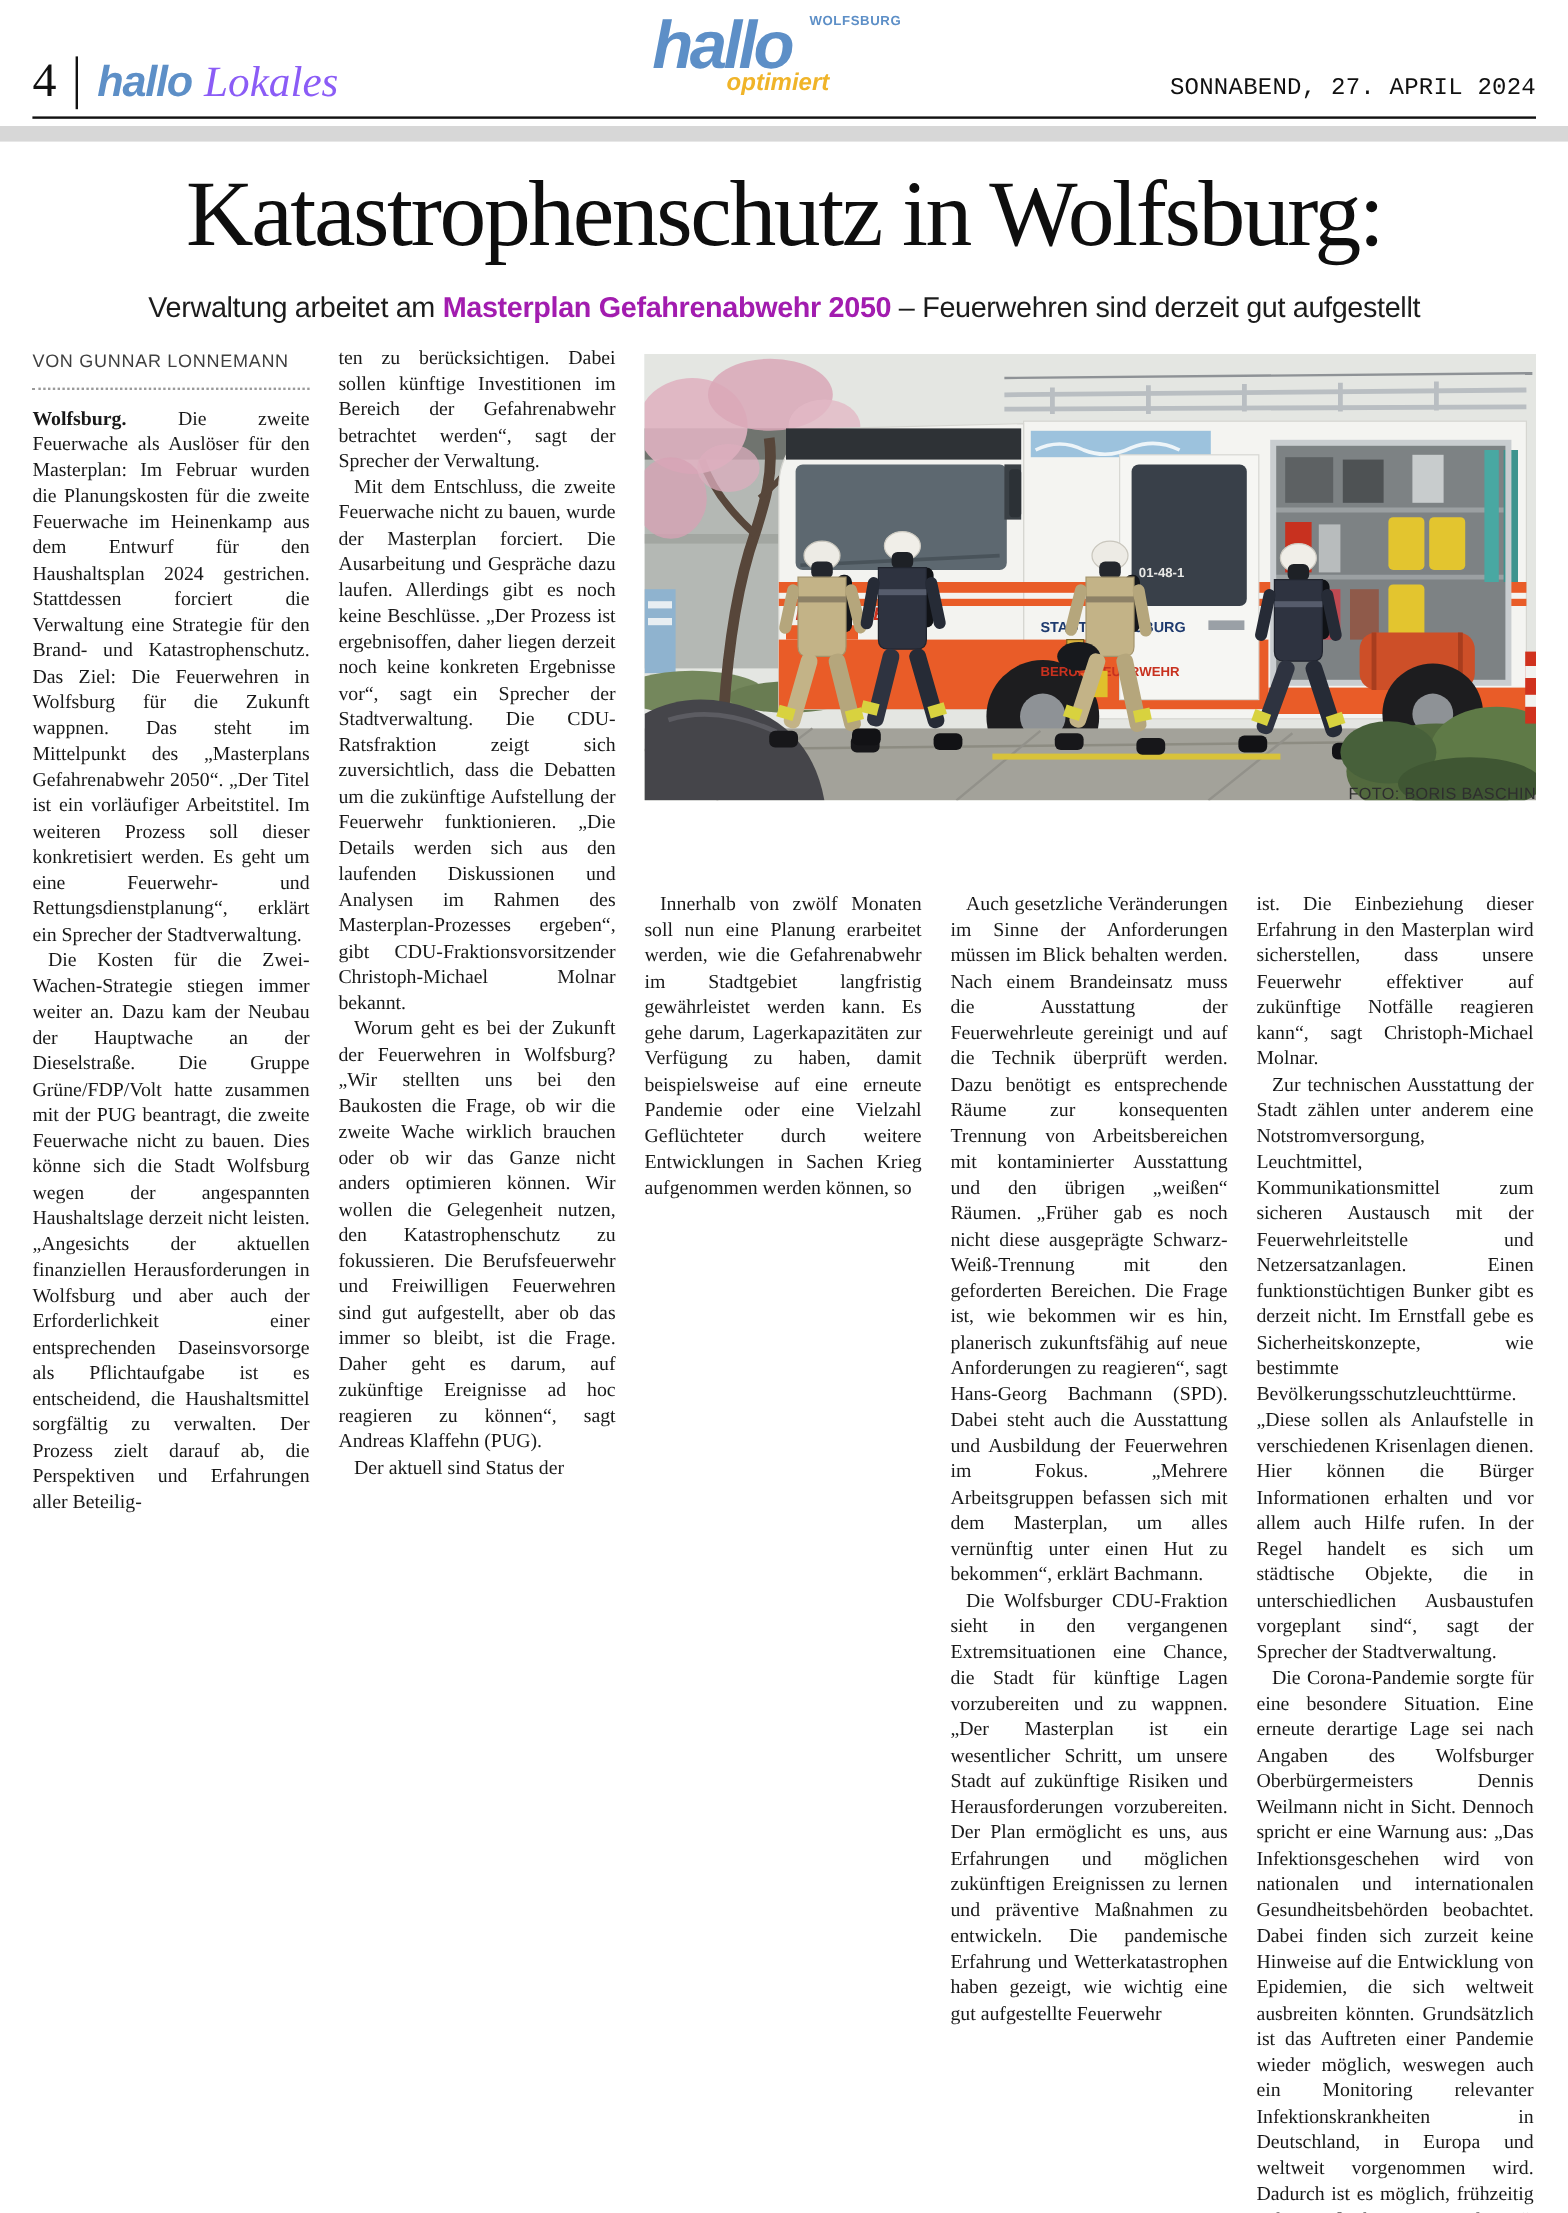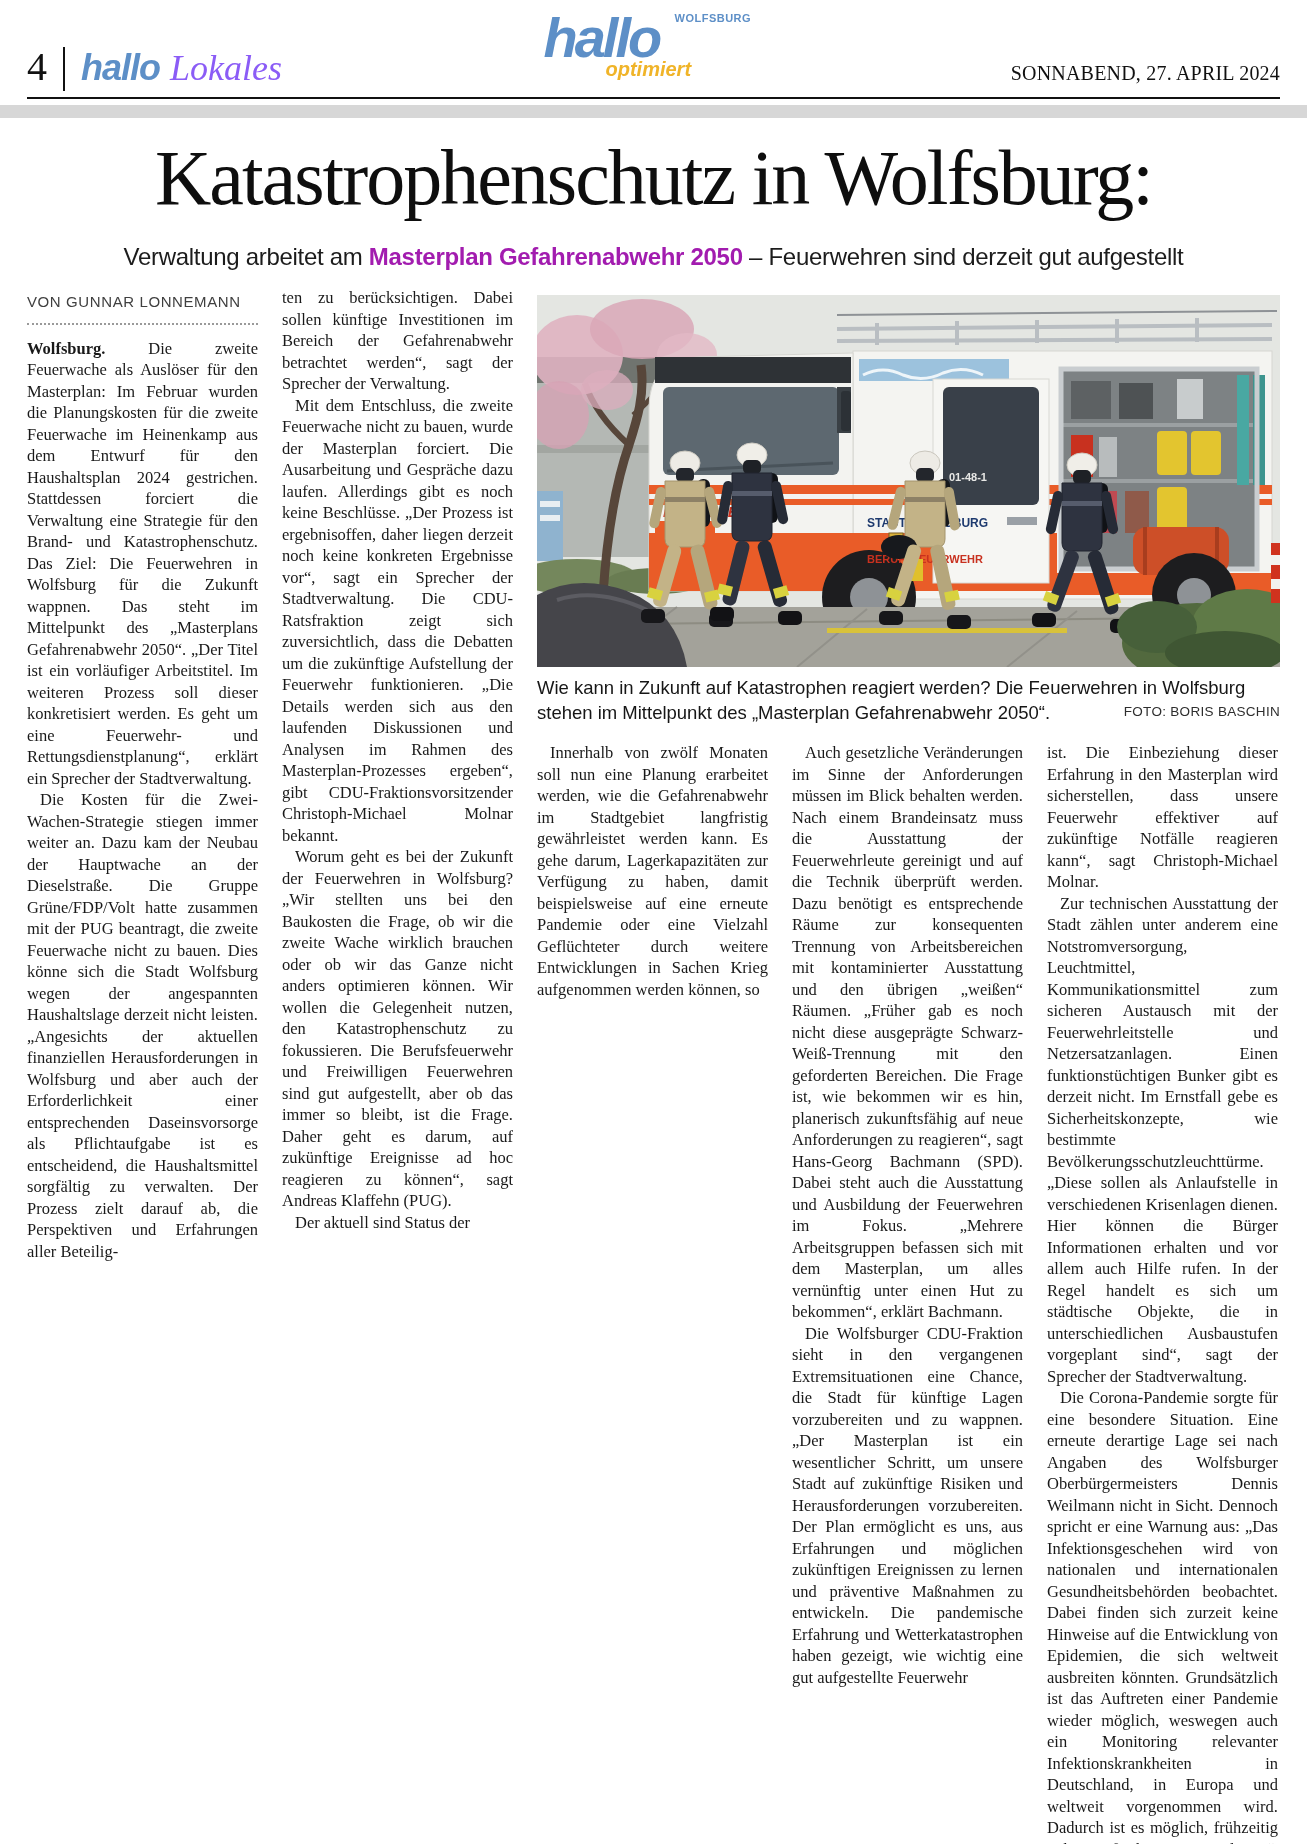--- a/index.html
+++ b/index.html
@@ -16,21 +16,21 @@
   .logo-top { position:absolute; left:131px; top:2px; font-family:"Liberation Sans",sans-serif;
     font-weight:bold; font-size:11px; color:#5d8fc7; letter-spacing:.5px; }
   .logo-bottom { position:absolute; left:62px; top:48px; font-family:"Liberation Sans",sans-serif;
     font-weight:bold; font-style:italic; font-size:20px; color:#f0b429; letter-spacing:0; }
   .page-info { position:absolute; left:0; bottom:6px; display:flex; align-items:baseline; }
   .page-num { font-size:40px; color:#111; line-height:1; }
   .vert-rule { display:inline-block; width:2px; height:44px; background:#111; margin:0 16px; align-self:flex-end; }
   .brand-inline { font-family:"Liberation Sans",sans-serif; font-weight:bold; font-style:italic;
     font-size:36px; color:#5d8fc7; letter-spacing:-1px; line-height:1; margin-right:10px; }
   .section-name { font-style:italic; font-size:36px; color:#8b5cf6; line-height:1; }
-  .edition-date { position:absolute; right:0; bottom:12px; font-family:Liberation Serif, serif;
+  .edition-date { position:absolute; right:0; bottom:12px; font-family:Liberation Mono, monospace;
     font-size:20px; color:#111; letter-spacing:.2px; }
   .gray-bar { width:1307px; height:13px; background:#d7d7d7; margin-top:6px; }
   
   .headline { margin:14px 27px 0; text-align:center; font-size:78px; line-height:1.17;
     letter-spacing:-2px; color:#0e0e0e; font-weight:normal; }
   .subheadline { margin:20px 27px 0; text-align:center; font-family:"Liberation Sans",sans-serif;
     font-size:24px; letter-spacing:-.3px; color:#1c1c1c; }
   .subheadline .hl { color:#a21caf; font-weight:bold;text-align:right; }
   
   .article { position:relative; margin:16px 27px 0; width:1253px; }
@@ -261,21 +261,20 @@
           <ellipse cx="710" cy="330" rx="55" ry="36" fill="#5f7a47"></ellipse>
           <ellipse cx="620" cy="332" rx="40" ry="26" fill="#47603a"></ellipse>
           <ellipse cx="688" cy="358" rx="60" ry="22" fill="#3f5633"></ellipse>
         </g>
         <rect x="734" y="248" width="9" height="60" fill="#d0321e"></rect>
         <rect x="734" y="260" width="9" height="10" fill="#f2f2ef"></rect>
         <rect x="734" y="284" width="9" height="10" fill="#f2f2ef"></rect>
       </svg>
     </div>
     <figcaption class="caption">
-      <span>Wie kann in Zukunft auf Katastrophen reagiert werden? Die Feuerwehren in Wolfsburg stehen im Mittelpunkt des „Masterplan Gefahrenabwehr 2050“.</span>
       <span class="credit">FOTO: BORIS BASCHIN</span>
     </figcaption>
   </figure>
 
   <div class="columns">
     <div class="col">
       <div class="byline">VON GUNNAR LONNEMANN</div>
       <div>
           <p class="para"><strong>Wolfsburg. </strong>Die zweite Feuerwache als Auslöser für den Masterplan: Im Februar wurden die Planungskosten für die zweite Feuerwache im Heinenkamp aus dem Entwurf für den Haushaltsplan 2024 gestrichen. Stattdessen forciert die Verwaltung eine Strategie für den Brand- und Katastrophenschutz. Das Ziel: Die Feuerwehren in Wolfsburg für die Zukunft wappnen. Das steht im Mittelpunkt des „Masterplans Gefahrenabwehr 2050“. „Der Titel ist ein vorläufiger Arbeitstitel. Im weiteren Prozess soll dieser konkretisiert werden. Es geht um eine Feuerwehr- und Rettungsdienstplanung“, erklärt ein Sprecher der Stadtverwaltung.</p>
           <p class="para indent">Die Kosten für die Zwei-Wachen-Strategie stiegen immer weiter an. Dazu kam der Neubau der Hauptwache an der Dieselstraße. Die Gruppe Grüne/FDP/Volt hatte zusammen mit der PUG beantragt, die zweite Feuerwache nicht zu bauen. Dies könne sich die Stadt Wolfsburg wegen der angespannten Haushaltslage derzeit nicht leisten. „Angesichts der aktuellen finanziellen Herausforderungen in Wolfsburg und aber auch der Erforderlichkeit einer entsprechenden Daseinsvorsorge als Pflichtaufgabe ist es entscheidend, die Haushaltsmittel sorgfältig zu verwalten. Der Prozess zielt darauf ab, die Perspektiven und Erfahrungen aller Beteilig-</p>

